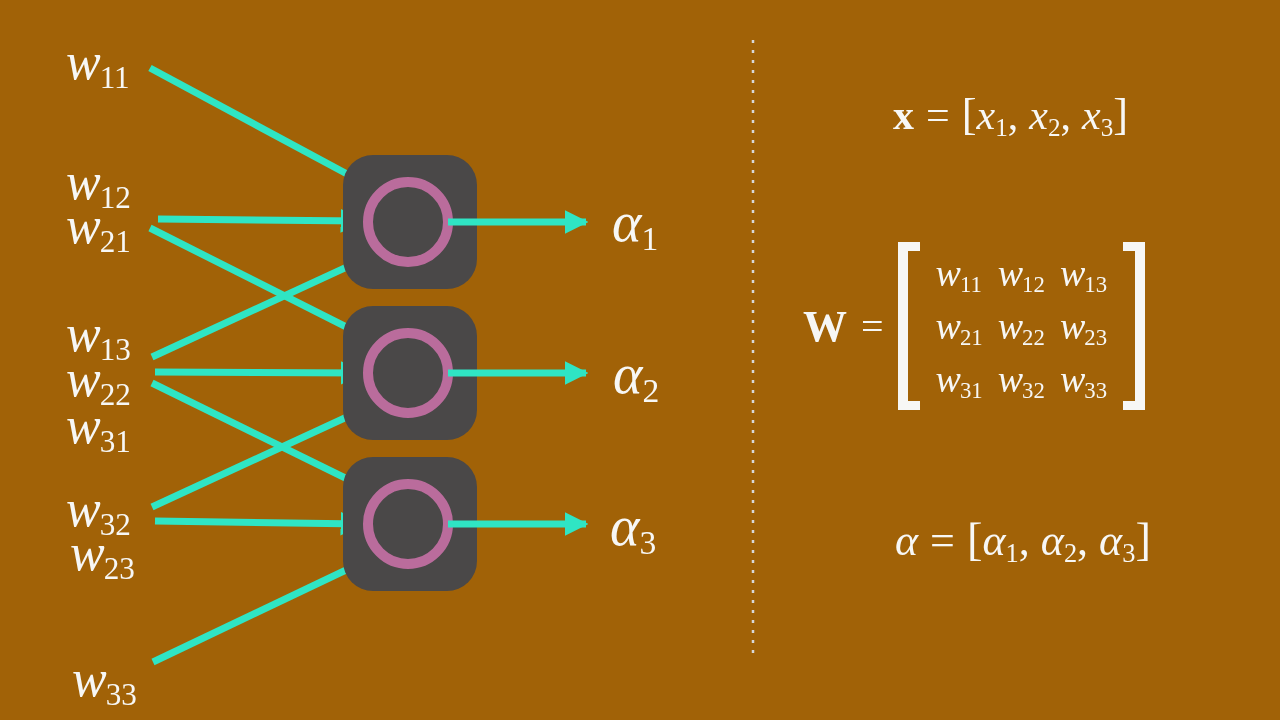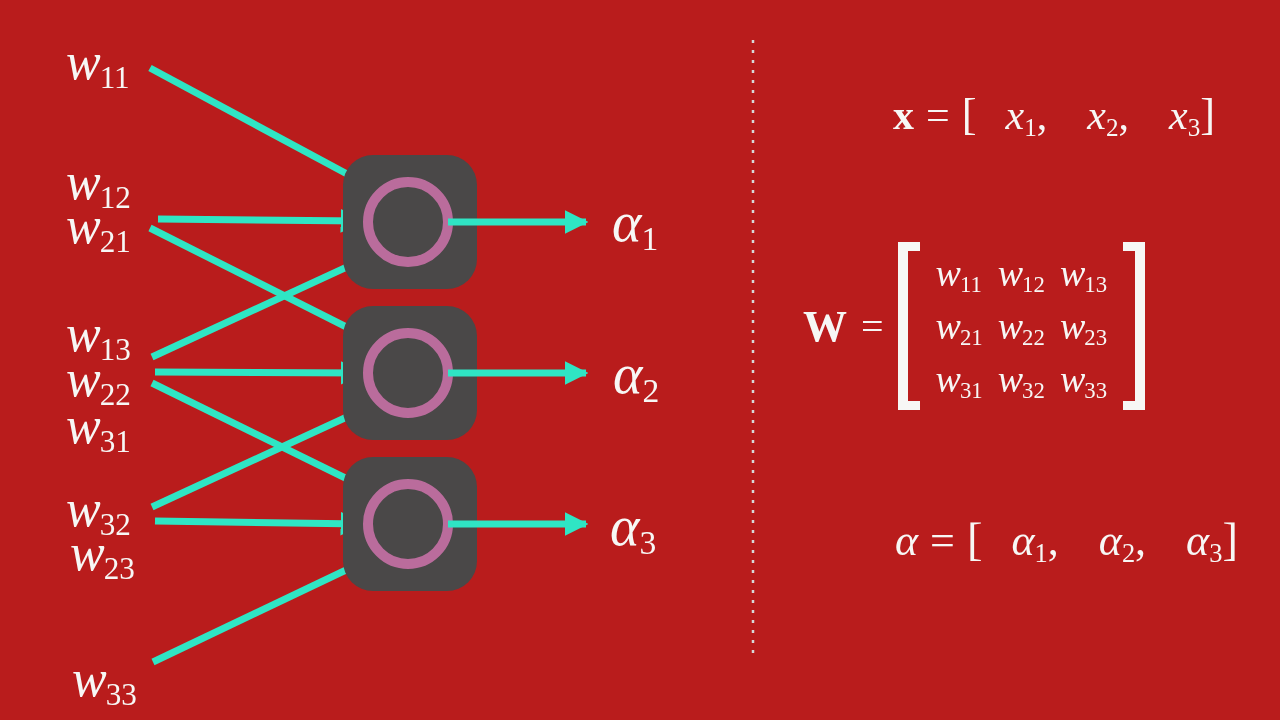--- a/index.html
+++ b/index.html
@@ -1,20 +1,20 @@
 <!DOCTYPE html>
 <html><head>
 <meta charset="utf-8">
 <style>
   html, body { margin: 0; padding: 0; background: #000; }
   .stage {
     position: relative;
     width: 1280px;
     height: 720px;
-    background: #b91c1c;
+    background: #a16207;
     overflow: hidden;
     font-family: "Liberation Serif", "DejaVu Serif", serif;
   }
   .layer { position: absolute; left: 0; top: 0; }
 
   
   .wlbl {
     position: absolute;
     color: #f7f7f5;
     font-style: italic;
@@ -47,21 +47,21 @@
     color: #f7f7f5;
     display: flex;
     align-items: baseline;
     white-space: nowrap;
   }
   .eq .mbold { font-weight: bold; font-style: normal; }
   .eq .ital  { font-style: italic; }
   .eq .eqs   { margin: 0 12px; }
   .eq .brkt  { font-size: 1.06em; }
   .eq .comma { margin-right: 11px; }
-  .term { white-space: nowrap; margin-left: 29px; }
+  .term { white-space: nowrap; }
 
   #eq-x     { left: 893px; top: 88px;  font-size: 42px; }
   #eq-alpha { left: 895px; top: 512px; font-size: 44px; }
 
   #eq-w { left: 803px; top: 242px; display: flex; align-items: center; }
   #eq-w .lhs   { font-size: 44px; font-weight: bold; }
   #eq-w .weq   { font-size: 40px; margin: 0 14px; }
   .bracket-left, .bracket-right { height: 168px; width: 22px; box-sizing: border-box; }
   .bracket-left {
     border-left: 10px solid #f7f7f5;

